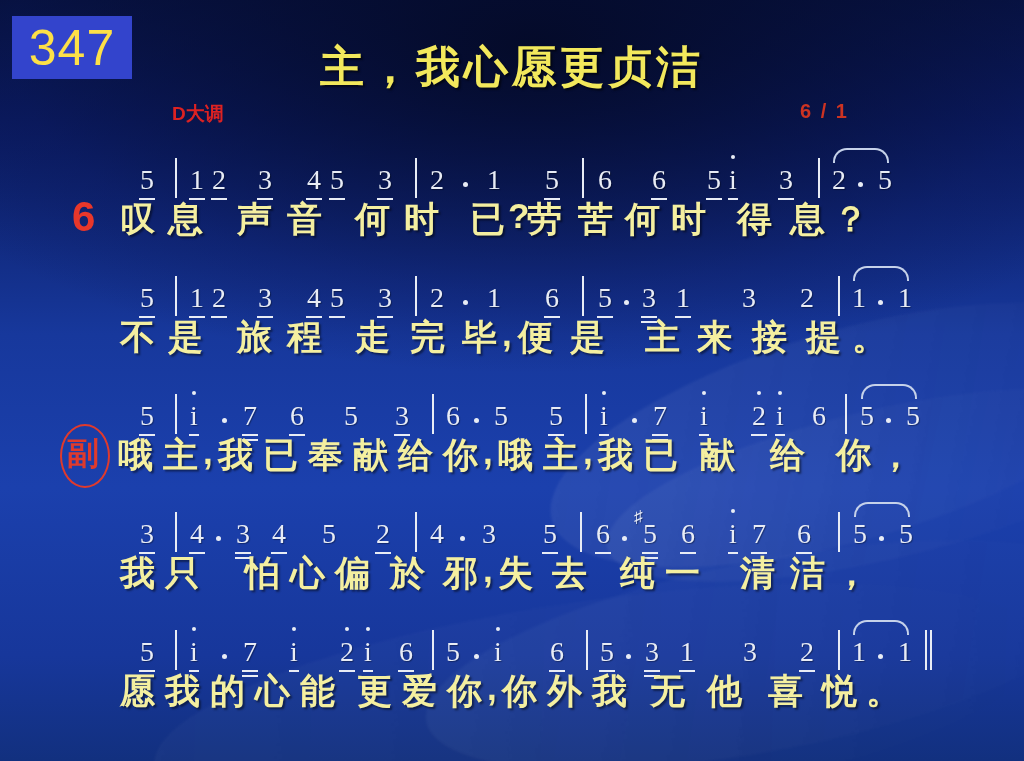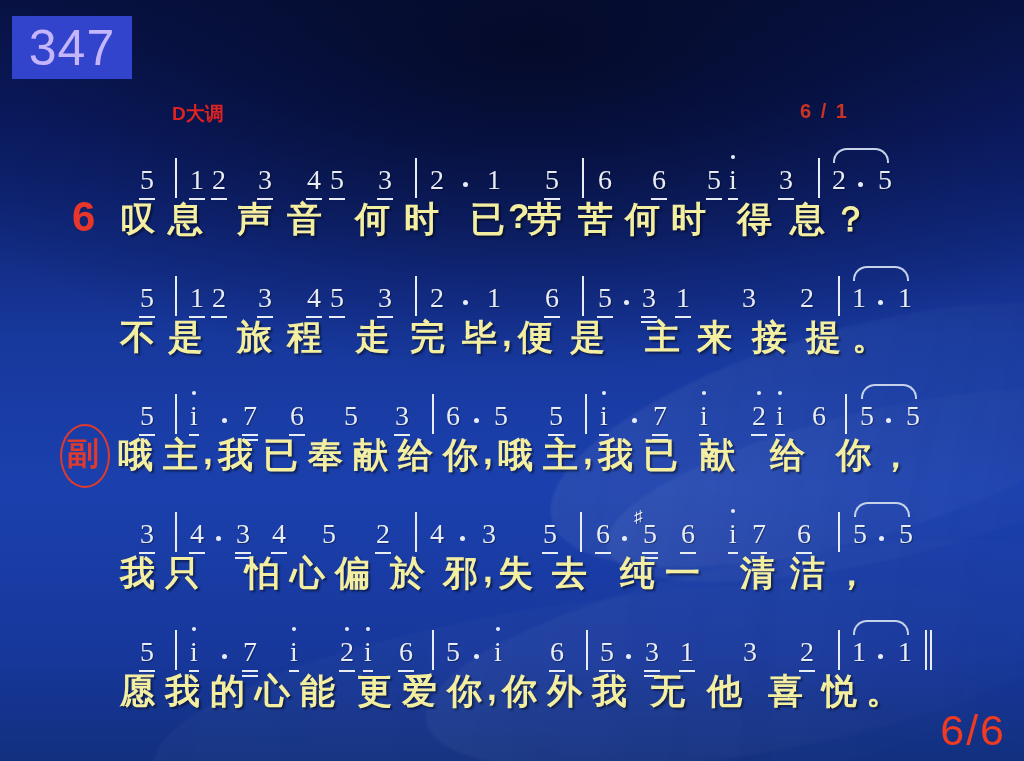--- a/index.html
+++ b/index.html
@@ -35,21 +35,21 @@
 
   
   #num-badge {
     position: absolute;
     left: 12px; top: 16px;
     width: 120px; height: 63px;
     background: #3344cc;
     display: flex; align-items: center; justify-content: center;
   }
   #num-badge span {
-    color: #c4b5fd;
+    color: #fde047;
     font-size: 50px;
     line-height: 1;
     letter-spacing: 1px;
   }
   #title {
     position: absolute;
     left: 0; right: 0; top: 38px;
     text-align: center;
     color: #f2e85c;
     font-size: 44px;
@@ -180,32 +180,32 @@
 
   <div class="swoosh sw1"></div>
   <div class="swoosh sw2"></div>
   <div class="swoosh sw3"></div>
   <div class="swoosh sw4"></div>
 
   <div id="num-badge">
     <span>347</span>
   </div>
 
+  <div id="title">主，我心愿更贞洁</div>
 
   <div id="key-sig">D大调</div>
   <div id="time-sig">6 / 1</div>
 
   <div id="verse-mark">6</div>
 
   <div id="chorus-mark">
     <div class="oval"></div>
     <div class="ch">副</div>
   </div>
 
-  <div id="page-num">6/6</div>
 
   <div id="systems-host">
       <div class="system" style="top: 150px;">
         <div class="notation">
           <div class="nt" style="left: 140px;"><span class="glyph u1">5</span></div>
           <div class="bar" style="left: 175px;"></div>
           <div class="nt" style="left: 190px;"><span class="glyph u1">1</span></div>
           <div class="nt" style="left: 212px;"><span class="glyph u1">2</span></div>
           <div class="nt" style="left: 258px;"><span class="glyph u1">3</span></div>
           <div class="nt" style="left: 307px;"><span class="glyph u1">4</span></div>

